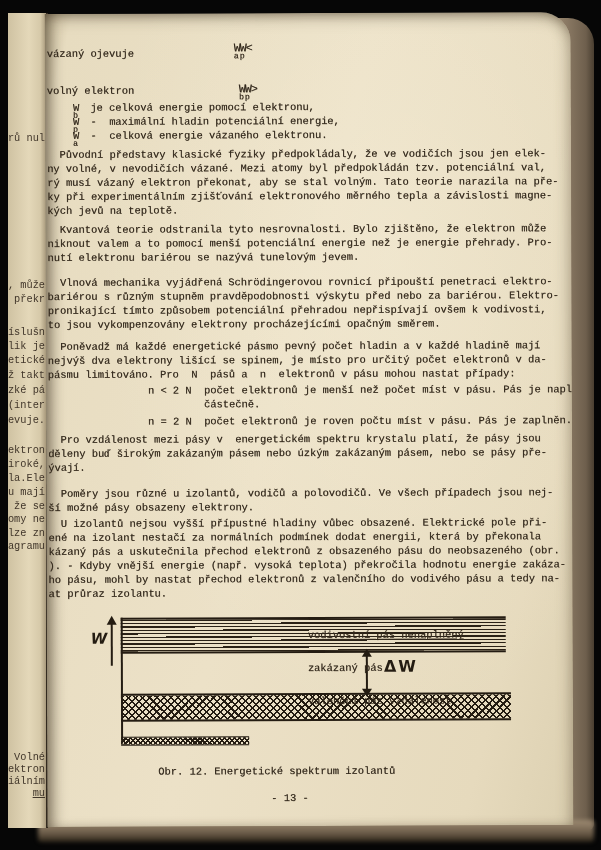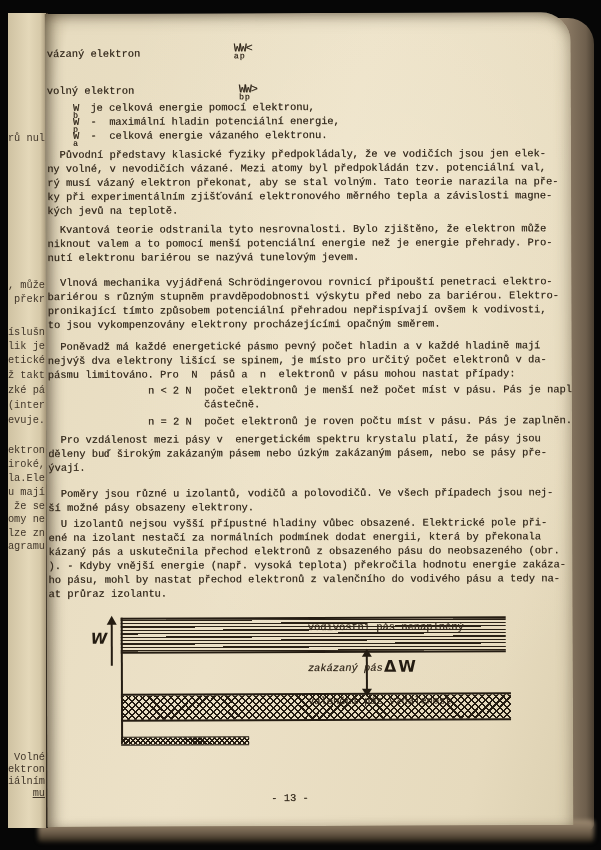--- a/index.html
+++ b/index.html
@@ -108,21 +108,21 @@
     <span class="frag" style="top: 750px;">elektron</span>
     <span class="frag" style="top: 762px;">nciálním</span>
     <span class="frag" style="top: 774px; text-decoration: underline;">mu</span>
   </div>
 
 <div class="book-edge-right"></div>
 <div class="book-edge-bottom"></div>
 
 <div class="page">
 
-  <div class="txt" style="left:2px;top:33px;">vázaný elektron</div>
+  <div class="txt" style="left:2px;top:33px;">vázaný ojevuje</div>
   <div class="formula" style="left:189px;top:28px;"><span>W</span><sub class="sb">a</sub><span class="op">&lt;</span><span>W</span><sub class="sb">p</sub></div>
 
   <div class="txt" style="left:2px;top:70px;">volný elektron</div>
   <div class="formula" style="left:194px;top:69px;"><span>W</span><sub class="sb">b</sub><span class="op">&gt;</span><span>W</span><sub class="sb">p</sub></div>
 
   <div style="left:0;top:0;width:100%;height:0;">
     <div class="txt" style="left:28px;top:87px;"><span>W</span><sub class="sb">b</sub><span>  je celková energie pomocí elektronu,</span></div>
     <div class="txt" style="left:28px;top:101px;"><span>W</span><sub class="sb">p</sub><span>  -  maximální hladin potenciální energie,</span></div>
     <div class="txt" style="left:28px;top:115px;"><span>W</span><sub class="sb">a</sub><span>  -  celková energie vázaného elektronu.</span></div>
   </div>
@@ -148,19 +148,20 @@
 
     <div class="gap-arrow-top"></div>
     <div class="gap-arrow-line"></div>
     <div class="gap-arrow-bot"></div>
     <div class="gap-label">ΔW</div>
 
     <div class="band-val"></div>
     <div class="left-rail"></div>
     <div class="band-strip"></div>
 
-    <div class="band-label" style="top:8px;">vodivostní pás nenaplněný</div>
-    <div class="band-label" style="top:49px;font-style:italic;">zakázaný pás</div>
+    <div class="band-label" style="top:16px;text-decoration:underline;">vodivostní pás nenaplněný</div>
+    <div class="band-label" style="top:49px;">zakázaný pás</div>
     <div class="band-label" style="top:82px;">valenční pás vzdálenost</div>
   </div>
 
+  <div class="txt" style="left:111px;top:751px;">Obr. 12. Energetické spektrum izolantů</div>
   <div class="txt" style="left:224px;top:778px;">- 13 -</div>
 </div>
 
 </body></html>

